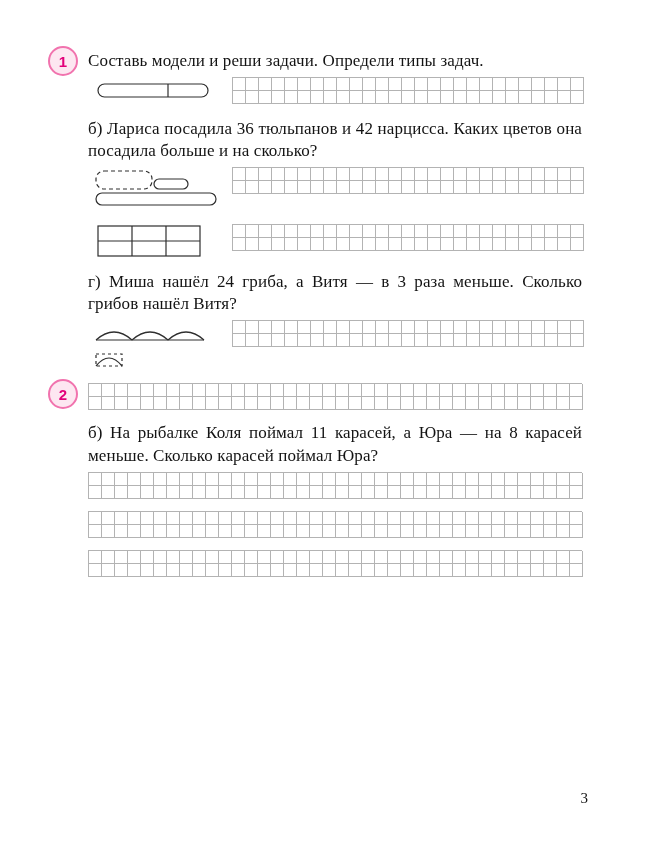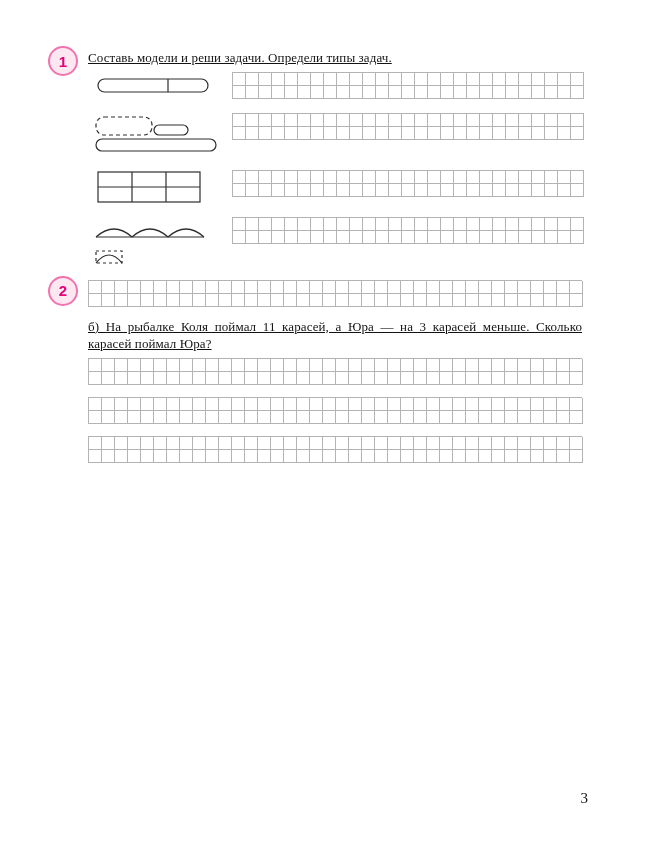--- a/index.html
+++ b/index.html
@@ -23,24 +23,23 @@
     border-radius: 50%;
     border: 2px solid #f173ae;
     background: #fde7f1;
     color: #e2007a;
     font-family: "Liberation Sans", sans-serif;
     font-weight: 700; font-size: 15px;
     display: flex; align-items: center; justify-content: center;
   }
   .task {
     margin: 0 0 5px 0;
-    font-size: 13px; line-height: 1.3;
+    font-size: 17px; line-height: 1.3;
     text-align: justify;
     letter-spacing: 0.1px;
-    text-decoration: underline;
   }
   .figrow {
     display: flex; align-items: flex-start;
     margin: 5px 0 13px 0;
   }
   .dia { flex: 0 0 144px; }
   .dia svg { display: block; }
   .grid {
     display: grid;
     border-top: 1px solid #b3b3b3;
@@ -128,20 +127,21 @@
           <div class="cell"></div>
           <div class="cell"></div>
           <div class="cell"></div>
           <div class="cell"></div>
           <div class="cell"></div>
           <div class="cell"></div>
           <div class="cell"></div>
         </div>
     </div>
 
+    <p class="task">б) Лариса посадила 36 тюльпанов и 42 нарцисса. Каких цветов она посадила больше и на сколько?</p>
     <div class="figrow">
       <div class="dia">
         <svg width="144" height="44" viewBox="0 0 144 44">
           <g class="sketch">
             <rect x="8" y="4" width="56" height="18" rx="8" stroke-dasharray="4 3"></rect>
             <rect x="66" y="12" width="34" height="10" rx="5"></rect>
             <rect x="8" y="26" width="120" height="12" rx="6"></rect>
           </g>
         </svg>
       </div>
@@ -265,20 +265,21 @@
           <div class="cell"></div>
           <div class="cell"></div>
           <div class="cell"></div>
           <div class="cell"></div>
           <div class="cell"></div>
           <div class="cell"></div>
           <div class="cell"></div>
         </div>
     </div>
 
+    <p class="task">г) Миша нашёл 24 гриба, а Витя — в 3 раза меньше. Сколько грибов нашёл Витя?</p>
     <div class="figrow">
       <div class="dia">
         <svg width="144" height="50" viewBox="0 0 144 50">
           <g class="sketch">
             <line x1="8" y1="20" x2="116" y2="20"></line>
             <path d="M8,20 Q26,4 44,20"></path>
             <path d="M44,20 Q62,4 80,20"></path>
             <path d="M80,20 Q98,4 116,20"></path>
             <rect x="8" y="34" width="26" height="12" stroke-dasharray="3 3"></rect>
             <path d="M8,46 Q21,30 34,46"></path>
@@ -419,21 +420,21 @@
         <div class="cell"></div>
         <div class="cell"></div>
         <div class="cell"></div>
         <div class="cell"></div>
         <div class="cell"></div>
         <div class="cell"></div>
         <div class="cell"></div>
         <div class="cell"></div>
       </div>
 
-    <p class="task">б) На рыбалке Коля поймал 11 карасей, а Юра — на 3 карасей меньше. Сколько карасей поймал Юра?</p>
+    <p class="task">б) На рыбалке Коля поймал 11 карасей, а Юра — на 8 карасей меньше. Сколько карасей поймал Юра?</p>
     <div class="grid fullgrid" style="grid-template-columns: repeat(38, 13px);">
         <div class="cell"></div>
         <div class="cell"></div>
         <div class="cell"></div>
         <div class="cell"></div>
         <div class="cell"></div>
         <div class="cell"></div>
         <div class="cell"></div>
         <div class="cell"></div>
         <div class="cell"></div>

